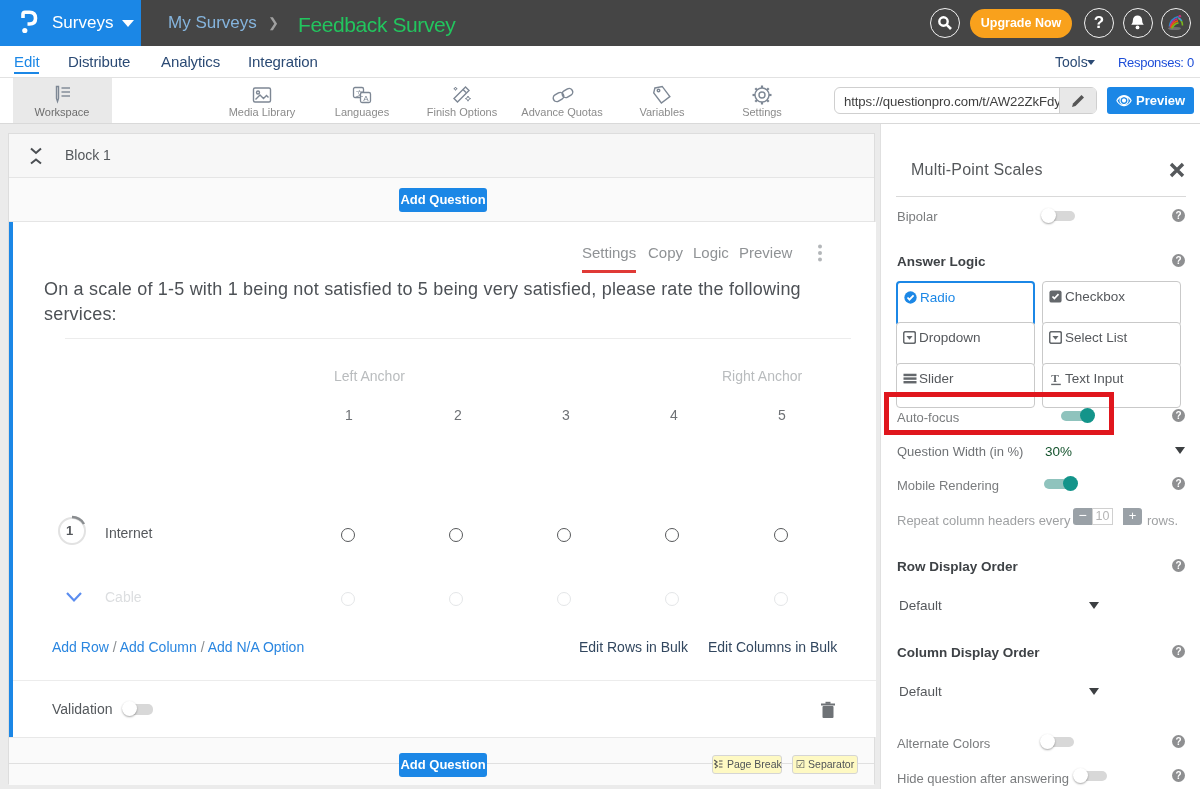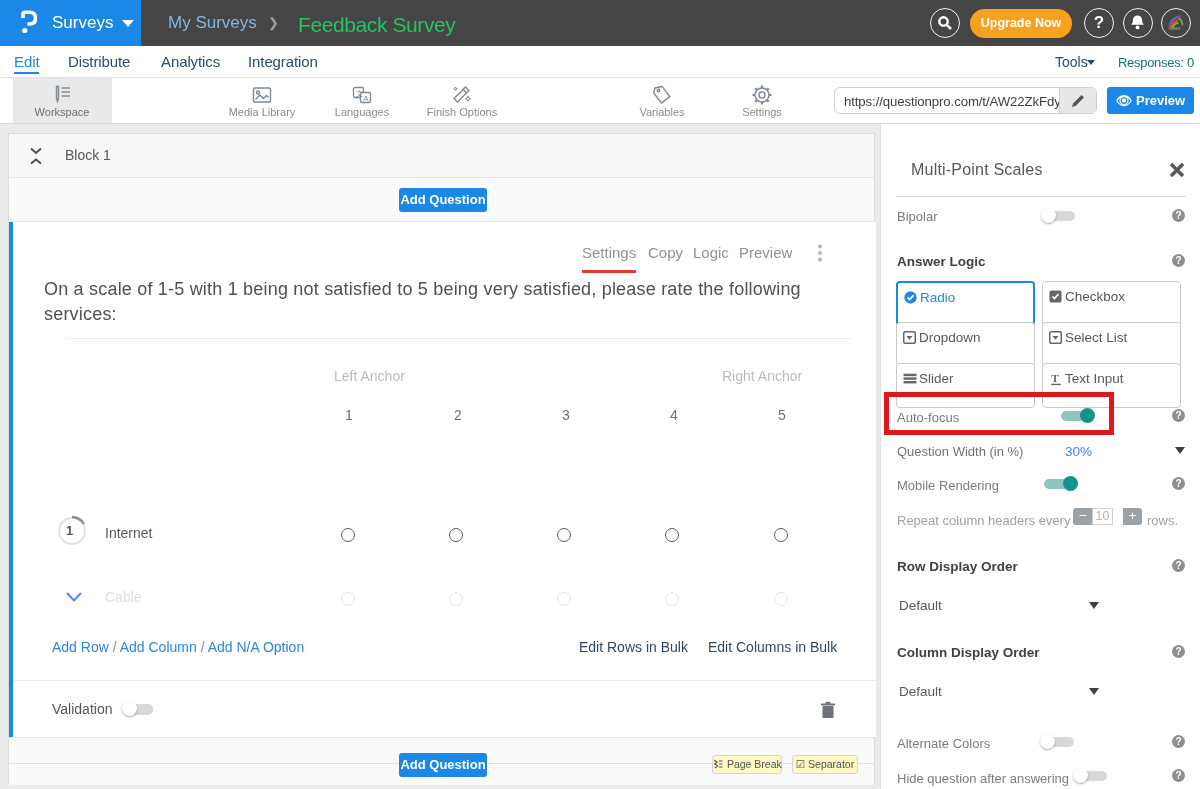--- a/index.html
+++ b/index.html
@@ -16,21 +16,21 @@
 #crumb2 { position:absolute; left:298px; top:13px; color:#22c55e; font-size:21px; letter-spacing:-0.4px; }
 .circbtn { position:absolute; top:8px; width:30px; height:30px; border:1.5px solid #f2f2f2; border-radius:50%; }
 #upgr { position:absolute; left:970px; top:9px; width:102px; height:29px; background:#f9a11c; border-radius:15px; color:#fff; font-size:12.5px; font-weight:bold; text-align:center; line-height:29px; }
 
 
 #navrow { position:absolute; left:0; top:46px; width:1200px; height:32px; background:#fff; border-bottom:1px solid #e2e2e2; }
 .navtab { position:absolute; top:7px; font-size:15px; letter-spacing:-0.1px; color:#2b4a74; }
 #tabedit { color:#1b87e6; border-bottom:2px solid #1b87e6; padding-bottom:2px; }
 #tools { position:absolute; left:1055px; top:8px; font-size:14px; color:#2b4a74; }
 #toolscaret { position:absolute; left:1087px; top:14px; width:0; height:0; border-left:4px solid transparent; border-right:4px solid transparent; border-top:5px solid #2b4a74; }
-#responses { position:absolute; white-space:nowrap; left:1118px; top:9px; font-size:13px; letter-spacing:-0.3px; color:#0f766e; }
+#responses { position:absolute; white-space:nowrap; left:1118px; top:9px; font-size:13px; letter-spacing:-0.3px; color:#1d4ed8; }
 
 
 #toolbar { position:absolute; left:0; top:78px; width:1200px; height:46px; background:#fff; border-bottom:1px solid #d9d9d9; }
 #wsactive { position:absolute; left:13px; top:0; width:99px; height:45px; background:#e9e9e9; }
 .tbitem { position:absolute; top:0; width:100px; height:45px; text-align:center; }
 .tbitem .lbl { position:absolute; top:28px; width:100%; font-size:11px; color:#8b8b8b; }
 .tbitem svg { position:absolute; top:6px; left:50%; margin-left:-11px; }
 #urlbox { position:absolute; left:834px; top:87px; width:263px; height:27px; border:1px solid #cfcfcf; border-radius:6px; background:#fff; }
 #urltext { position:absolute; left:9px; top:6px; font-size:13.2px; letter-spacing:-0.1px; color:#3f3f3f; white-space:nowrap; }
 #urlpencil { position:absolute; right:0; top:0; width:37px; height:25px; background:#e8e8e8; border-left:1px solid #cfcfcf; border-radius:0 3px 3px 0; }
@@ -167,20 +167,27 @@
   </div>
   <div class="tbitem" style="left:412px;">
     <svg width="22" height="22" viewBox="0 0 22 22" fill="none" stroke="#7d8794" stroke-width="1.4">
       <path d="M14.5 3 l3.5 3.5 L6.5 18 L3 14.5 z"></path>
         <line x1="12" y1="5.5" x2="15" y2="8.5"></line>
       <path d="M17 12 l.8 1.8 l1.8 .8 l-1.8 .8 l-.8 1.8 l-.8 -1.8 l-1.8 -.8 l1.8 -.8 z" stroke-width="1"></path>
       <path d="M4.5 3 l.5 1.2 l1.2 .5 l-1.2 .5 l-.5 1.2 l-.5 -1.2 L2.8 4.7 l1.2 -.5 z" stroke-width="1"></path>
     </svg>
     <div class="lbl">Finish Options</div>
   </div>
+  <div class="tbitem" style="left:512px;">
+    <svg width="24" height="22" viewBox="0 0 24 22" fill="none" stroke="#7d8794" stroke-width="1.5">
+      <rect x="2" y="9.5" width="11" height="7" rx="3.5" transform="rotate(-30 7.5 13)"></rect>
+      <rect x="11" y="5.5" width="11" height="7" rx="3.5" transform="rotate(-30 16.5 9)"></rect>
+    </svg>
+    <div class="lbl">Advance Quotas</div>
+  </div>
   <div class="tbitem" style="left:612px;">
     <svg width="22" height="22" viewBox="0 0 22 22" fill="none" stroke="#7d8794" stroke-width="1.4">
       <path d="M3 5 l7-2.5 l9 9 l-7.5 7.5 l-9-9 z" transform="rotate(8 11 11)"></path>
       <circle cx="7.5" cy="6.5" r="1.3"></circle>
     </svg>
     <div class="lbl">Variables</div>
   </div>
   <div class="tbitem" style="left:712px;">
     <svg width="22" height="22" viewBox="0 0 22 22" fill="none" stroke="#7d8794" stroke-width="1.4">
       <circle cx="11" cy="11" r="3"></circle>
@@ -350,21 +357,21 @@
     <span class="txt">Text Input</span>
   </div>
 
   <div class="sb sblabel" style="left:16px;top:286px;">Auto-focus</div>
   <div class="togon" style="left:180px;top:287px;">
       <div class="knob"></div>
     </div>
   <div class="helpq" style="left:291px;top:285px;">?</div>
 
   <div class="sb sblabel" style="left:16px;top:320px;color:#6f7275;">Question Width (in %)</div>
-  <div class="sb" style="left:164px;top:320px;font-size:13.5px;color:#3b82f6;margin-left:20px;">30%</div>
+  <div class="sb" style="left:164px;top:320px;font-size:13.5px;color:#14532d;">30%</div>
   <div class="ddcaret" style="left:294px;top:323px;"></div>
 
   <div class="sb sblabel" style="left:16px;top:354px;">Mobile Rendering</div>
   <div class="togon" style="left:163px;top:355px;">
       <div class="knob"></div>
     </div>
   <div class="helpq" style="left:291px;top:353px;">?</div>
 
   <div class="sb sblabel" style="left:16px;top:389px;color:#9fa1a3;">Repeat column headers every</div>
   <div class="sb" style="left:192px;top:384px;width:19px;height:17px;background:#9aa1a7;border-radius:3px 0 0 3px;color:#fff;text-align:center;line-height:15px;font-size:14px;">−</div>

